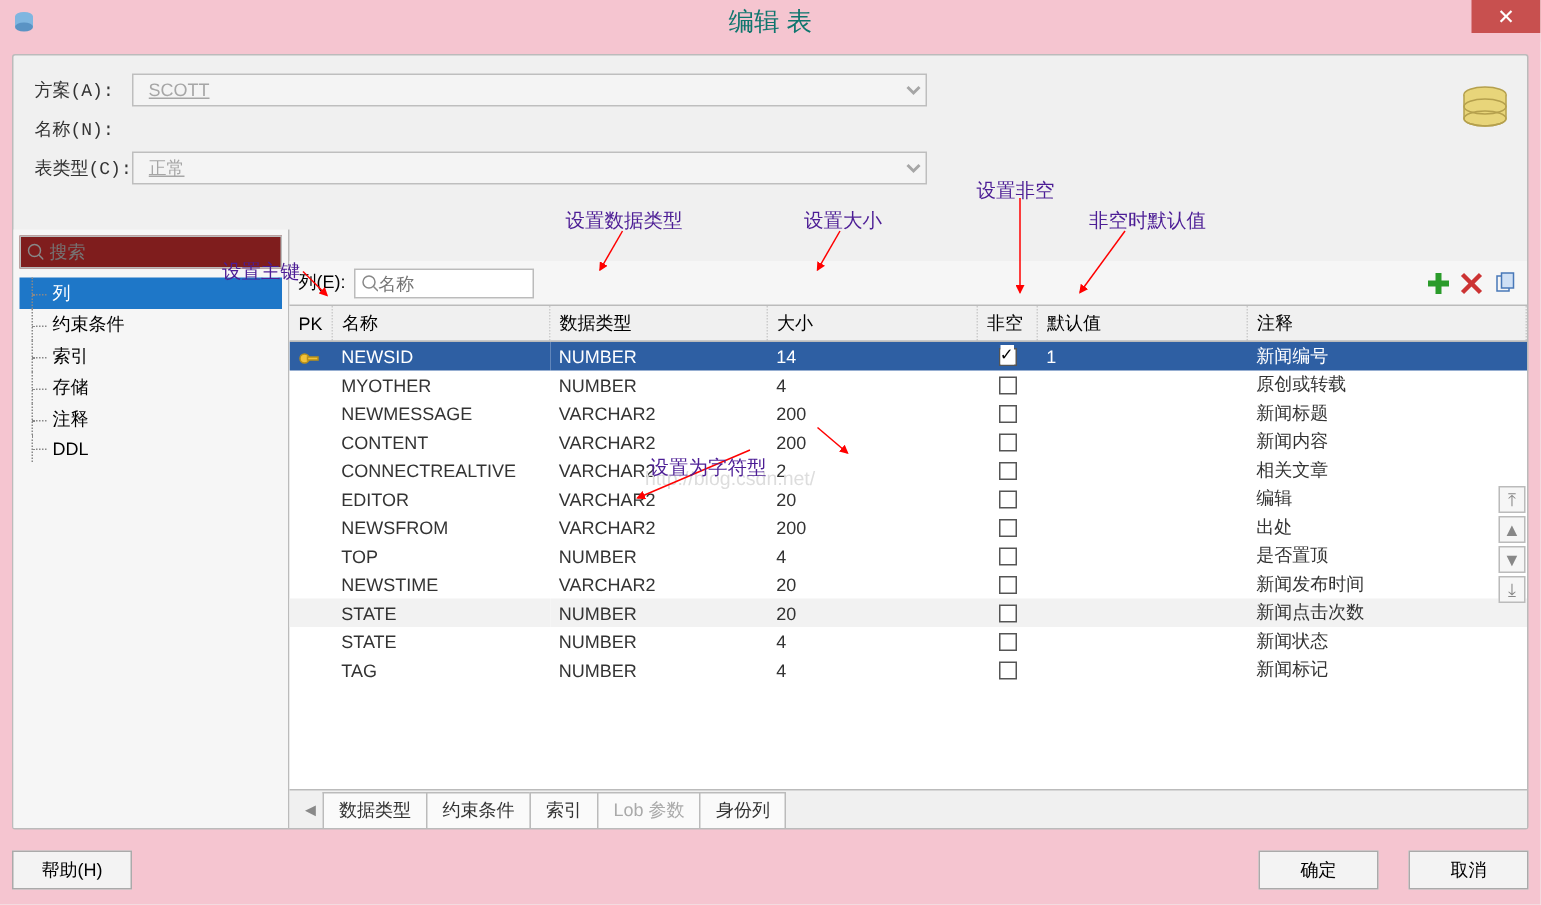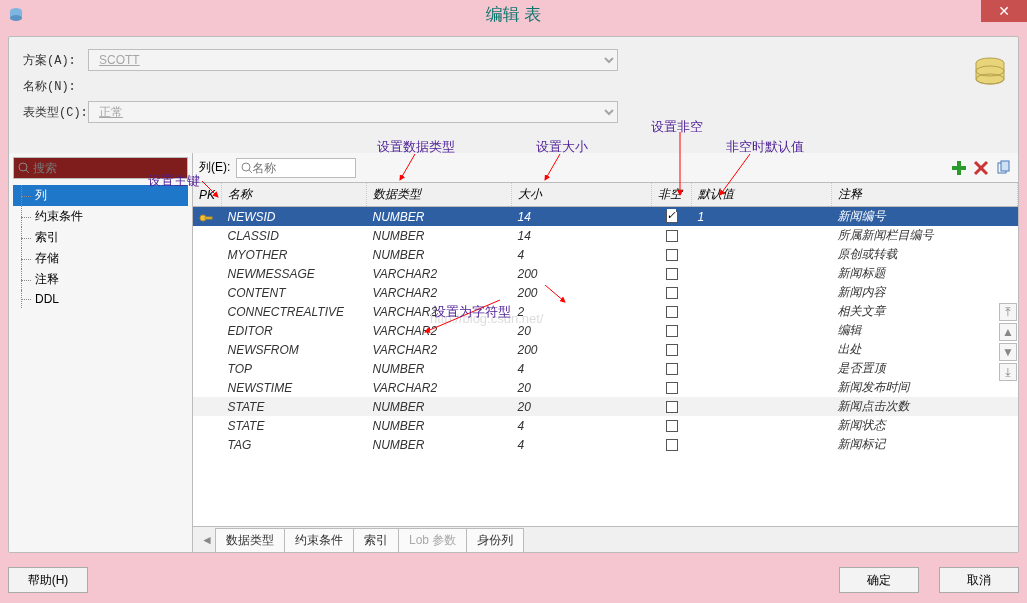--- a/index.html
+++ b/index.html
@@ -25,29 +25,29 @@
 .sidebar { width: 184px; border-right: 1px solid #bbb; background: #f6f6f6; padding: 4px; display: flex; flex-direction: column; }
 .search-box { display: flex; align-items: center; border: 1px solid #bbb; background: #7f1d1d; height: 22px; padding: 0 4px; }
 .search-box svg { margin-right: 4px; }
 .search-box input { border: none; outline: none; width: 100%; background: transparent; color: #999; }
 .tree { margin-top: 6px; flex: 1; }
 .tree-item { padding: 2px 2px 2px 22px; position: relative; cursor: default; }
 .tree-item.sel { background: #1e77c8; color: #fff; }
 .tree-item::before { content: ""; position: absolute; left: 8px; top: 0; bottom: 0; border-left: 1px dotted #888; }
 .tree-item::after { content: ""; position: absolute; left: 8px; top: 50%; width: 10px; border-top: 1px dotted #888; }
 
-.main { flex: 1; display: flex; flex-direction: column; position: relative; padding: 0; }
+.main { flex: 1; display: flex; flex-direction: column; position: relative; padding: 0; margin-top: 21px; }
 .col-toolbar { display: flex; align-items: center; height: 30px; padding: 0 6px; border-bottom: 1px solid #bbb; background: #f6f6f6; }
 .col-toolbar .lbl { margin-right: 6px; }
 .col-toolbar .srch { display: flex; align-items: center; border: 1px solid #bbb; background: #fff; height: 20px; padding: 0 4px; width: 120px; }
 .col-toolbar .srch input { border: none; outline: none; width: 100%; color: #999; }
 .tb-right { margin-left: auto; display: flex; gap: 4px; align-items: center; }
 .tb-btn { width: 18px; height: 18px; display: flex; align-items: center; justify-content: center; }
 
-.grid { flex: 1; overflow: auto; background: #fff; font-style: italic; }
+.grid { flex: 1; overflow: auto; background: #fff; }
 .grid table { width: 100%; border-collapse: collapse; }
 .grid th { text-align: left; font-weight: normal; background: #f0f0f0; padding: 3px 6px; border-bottom: 1px solid #bbb; border-right: 1px dotted #ccc; height: 22px; }
 .grid td { padding: 1px 6px; height: 19px; color: #333; }
 .grid tr.sel td { background: #2e5fa3; color: #fff; }
 .grid tr.alt td { background: #f2f2f2; }
 .grid td.chk { text-align: center; }
 .chk-box { display: inline-block; width: 12px; height: 12px; border: 1px solid #555; background: #fff; vertical-align: middle; position: relative; }
 .chk-box.checked::after { content: "✓"; position: absolute; left: 0px; top: -3px; font-size: 11px; color: #000; }
 .grid tr.sel .chk-box.checked::after { color: #000; background:#fff; }
 
@@ -186,29 +186,20 @@
                   </svg></td>
                 <td>NEWSID</td>
                 <td>NUMBER</td>
                 <td>14</td>
                 <td class="chk"><span class="chk-box checked"></span></td>
                 <td>1</td>
                 <td>新闻编号</td>
               </tr>
               <tr>
                 <td class="col-pk"></td>
-                <td>CLASSID</td>
-                <td>NUMBER</td>
-                <td>14</td>
-                <td class="chk"><span class="chk-box"></span></td>
-                <td></td>
-                <td>所属新闻栏目编号</td>
-              </tr>
-              <tr>
-                <td class="col-pk"></td>
                 <td>MYOTHER</td>
                 <td>NUMBER</td>
                 <td>4</td>
                 <td class="chk"><span class="chk-box"></span></td>
                 <td></td>
                 <td>原创或转载</td>
               </tr>
               <tr>
                 <td class="col-pk"></td>
                 <td>NEWMESSAGE</td>

